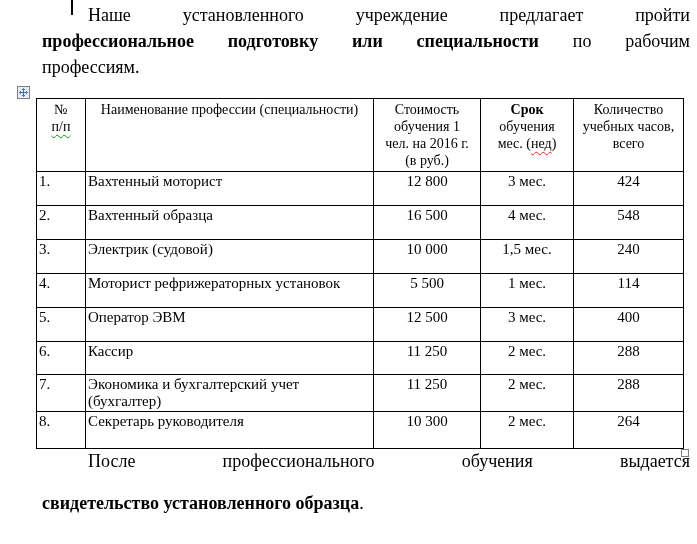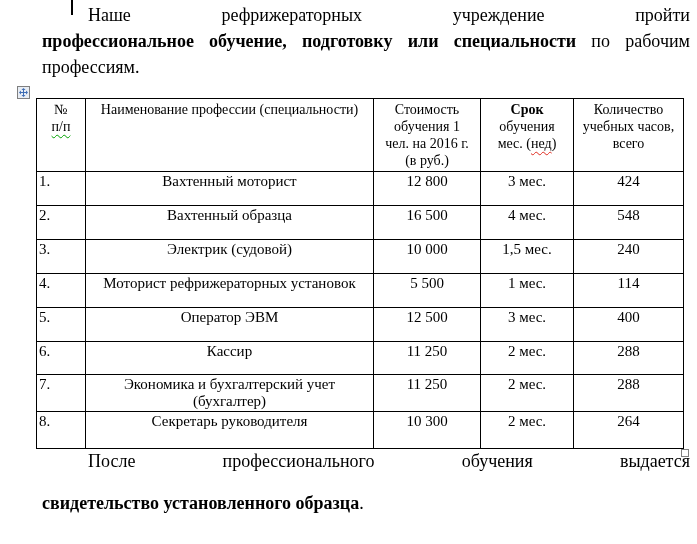--- a/index.html
+++ b/index.html
@@ -24,21 +24,21 @@
     position:absolute;left:36px;top:98px;width:647px;
     border-collapse:collapse;table-layout:fixed;font-size:15px;
   }
   table.doc th,table.doc td{
     border:1px solid #000;vertical-align:top;padding:1px 2px;
     font-weight:normal;overflow:hidden;
   }
   table.doc th{text-align:center;font-size:14px;line-height:17px;padding-top:2px;}
   .hline{white-space:nowrap;}
   td.num{text-align:left;padding-left:6px;}
-  td.name{text-align:center;padding-left:4px;line-height:17px;}
+  td.name{text-align:left;padding-left:4px;line-height:17px;}
   td.c{text-align:center;}
   
   .move-handle{
     position:absolute;left:17px;top:86px;width:13px;height:13px;
     box-sizing:border-box;background:#e8edf4;border:1px solid #7f7f7f;
     display:flex;align-items:center;justify-content:center;cursor:move;
   }
   
   .resize-handle{
     position:absolute;left:681px;top:449px;width:6px;height:6px;
@@ -46,22 +46,22 @@
   }
 </style>
 </head>
 <body>
 
 <div class="page">
 
   <div class="caret"></div>
 
   <div class="para para-top" id="intro">
-      <div class="line justify indent"><span>Наше</span><span>рефрижераторных</span><span>учреждение</span><span>пройти</span></div>
-      <div class="line justify"><span class="b">профессиональное</span><span class="b">обучение,</span><span class="b">подготовку</span><span class="b">или</span><span class="b">специальности</span><span>по</span><span>рабочим</span></div>
+      <div class="line justify indent"><span>Наше</span><span>установленного</span><span>учреждение</span><span>предлагает</span><span>пройти</span></div>
+      <div class="line justify"><span class="b">профессиональное</span><span class="b">подготовку</span><span class="b">или</span><span class="b">специальности</span><span>по</span><span>рабочим</span></div>
       <div class="line"><span>профессиям.</span></div>
     </div>
 
   <div class="move-handle">
     <span style="display:flex;">
       <svg width="9" height="9" viewBox="0 0 9 9">
         <path d="M4.5,0 L6.5,2 L5,2 L5,4 L7,4 L7,2.5 L9,4.5 L7,6.5 L7,5 L5,5 L5,7 L6.5,7 L4.5,9 L2.5,7 L4,7 L4,5 L2,5 L2,6.5 L0,4.5 L2,2.5 L2,4 L4,4 L4,2 L2.5,2 Z" fill="#3d6cb4"></path>
       </svg>
     </span>
   </div>

